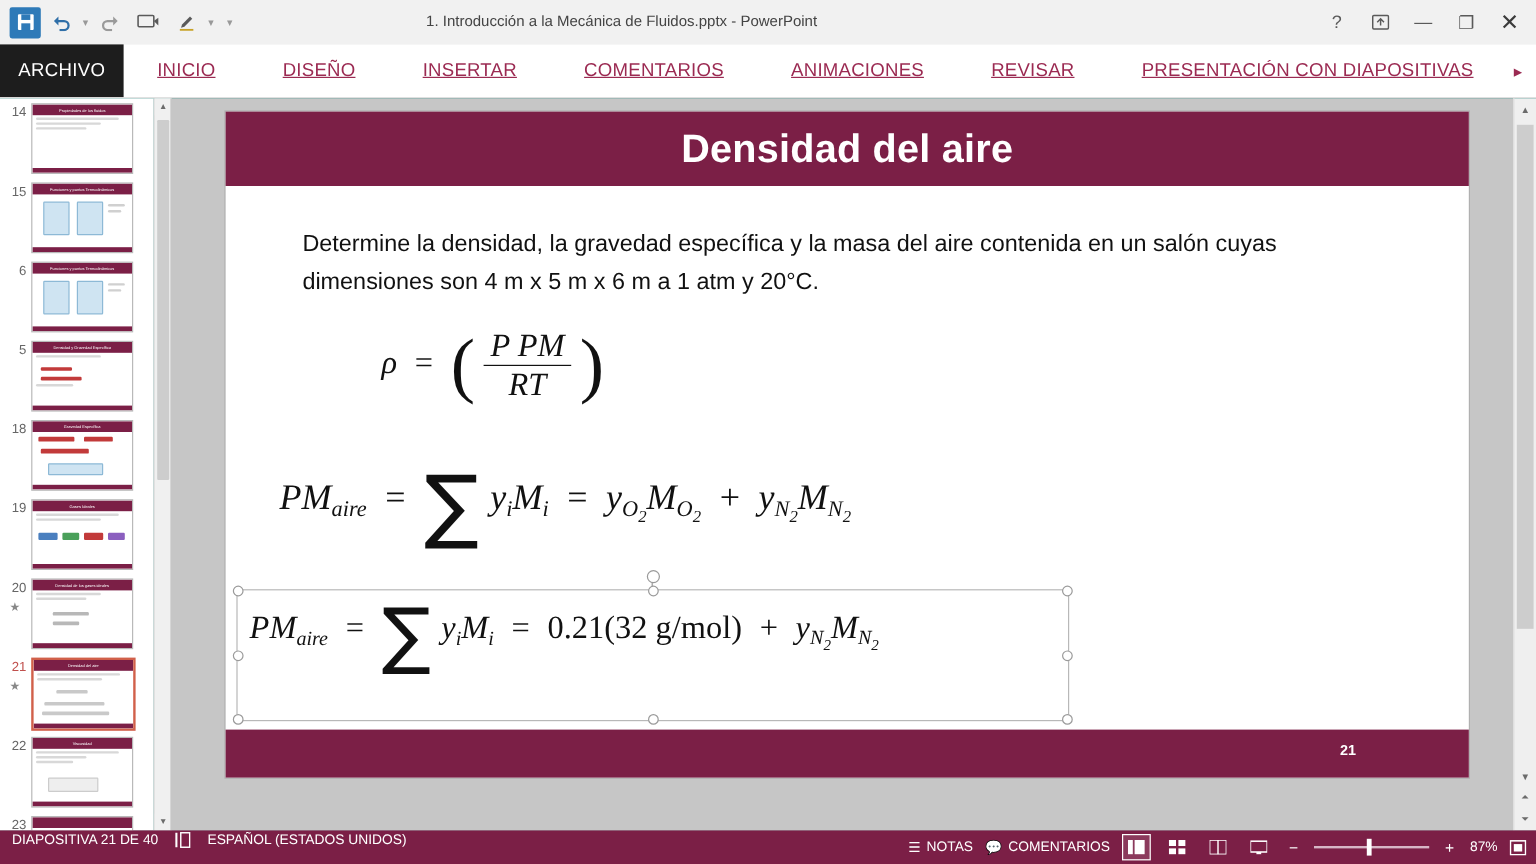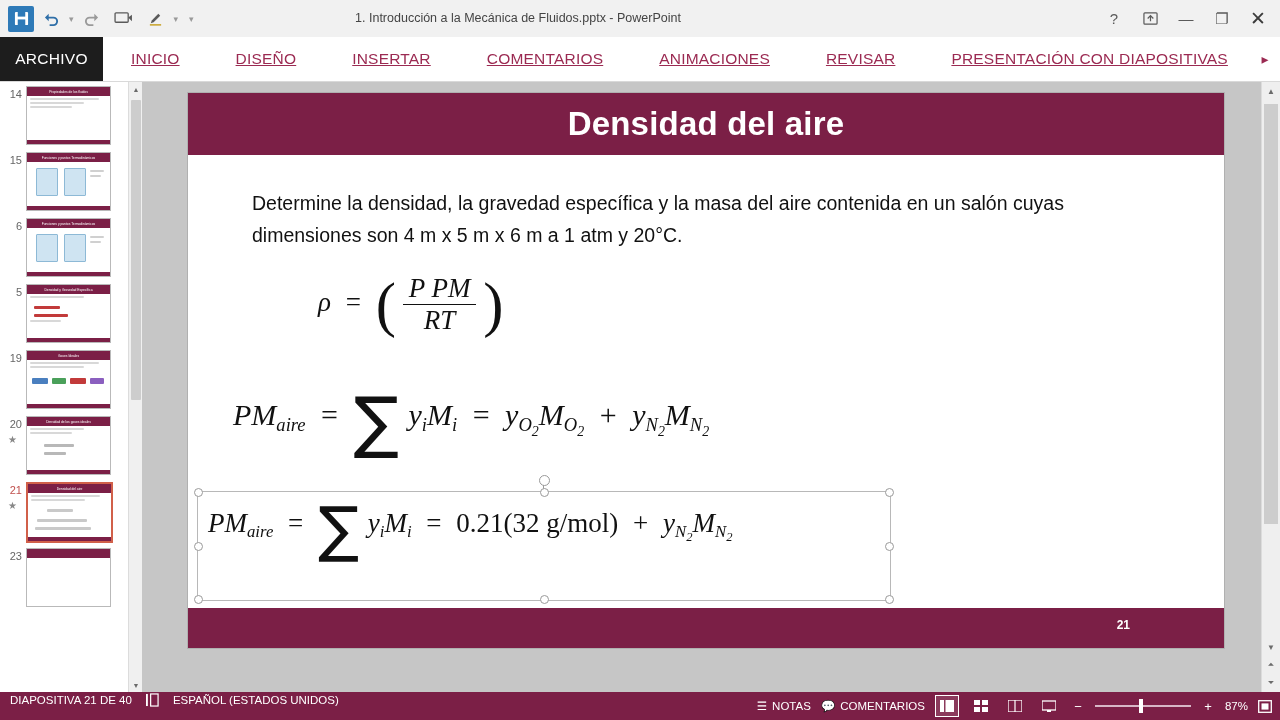--- a/index.html
+++ b/index.html
@@ -269,20 +269,33 @@
           <div class="thumb-body">
             <div class="tl w70"></div>
             <div class="tfig" style="left:4px;top:10px;width:26px;height:3px;background:#c23a3a;"></div>
             <div class="tfig" style="left:4px;top:18px;width:34px;height:3px;background:#c23a3a;"></div>
             <div class="tl w40" style="margin-top:22px;"></div>
           </div>
           <div class="thumb-foot"></div>
         </div>
       </div>
 
+      <div class="thumb-row">
+        <div class="thumb-num">18</div>
+        <div class="thumb-box">
+          <div class="thumb-title">Gravedad Específica</div>
+          <div class="thumb-body">
+            <div class="tfig" style="left:2px;top:2px;width:30px;height:4px;background:#c23a3a;"></div>
+            <div class="tfig" style="left:40px;top:2px;width:24px;height:4px;background:#c23a3a;"></div>
+            <div class="tfig" style="left:4px;top:12px;width:40px;height:4px;background:#c23a3a;"></div>
+            <div class="tfig" style="left:10px;top:24px;width:44px;height:8px;background:#cfe4f2;border:.5px solid #8db9d6;"></div>
+          </div>
+          <div class="thumb-foot"></div>
+        </div>
+      </div>
 
       <div class="thumb-row">
         <div class="thumb-num">19</div>
         <div class="thumb-box">
           <div class="thumb-title">Gases Ideales</div>
           <div class="thumb-body">
             <div class="tl w90"></div>
               <div class="tl w70"></div>
             <div class="tfig" style="left:2px;top:16px;width:16px;height:6px;background:#4a7fbf;"></div>
             <div class="tfig" style="left:22px;top:16px;width:14px;height:6px;background:#4aa05a;"></div>
@@ -317,20 +330,33 @@
             <div class="tl w90"></div>
               <div class="tl w70"></div>
             <div class="tfig" style="left:16px;top:14px;width:26px;height:3px;background:#c9c9c9;"></div>
             <div class="tfig" style="left:6px;top:24px;width:50px;height:3px;background:#c9c9c9;"></div>
             <div class="tfig" style="left:4px;top:32px;width:56px;height:3px;background:#c9c9c9;"></div>
           </div>
           <div class="thumb-foot"></div>
         </div>
       </div>
 
+      <div class="thumb-row">
+        <div class="thumb-num">22</div>
+        <div class="thumb-box">
+          <div class="thumb-title">Viscosidad</div>
+          <div class="thumb-body">
+            <div class="tl w90"></div>
+              <div class="tl w55"></div>
+              <div class="tl w40"></div>
+            <div class="tfig" style="left:10px;top:22px;width:40px;height:10px;background:#eeeeee;border:.5px solid #ccc;"></div>
+          </div>
+          <div class="thumb-foot"></div>
+        </div>
+      </div>
 
       <div class="thumb-row">
         <div class="thumb-num">23</div>
         <div class="thumb-box">
           <div class="thumb-title"></div>
 
         </div>
       </div>
 
     </div>

